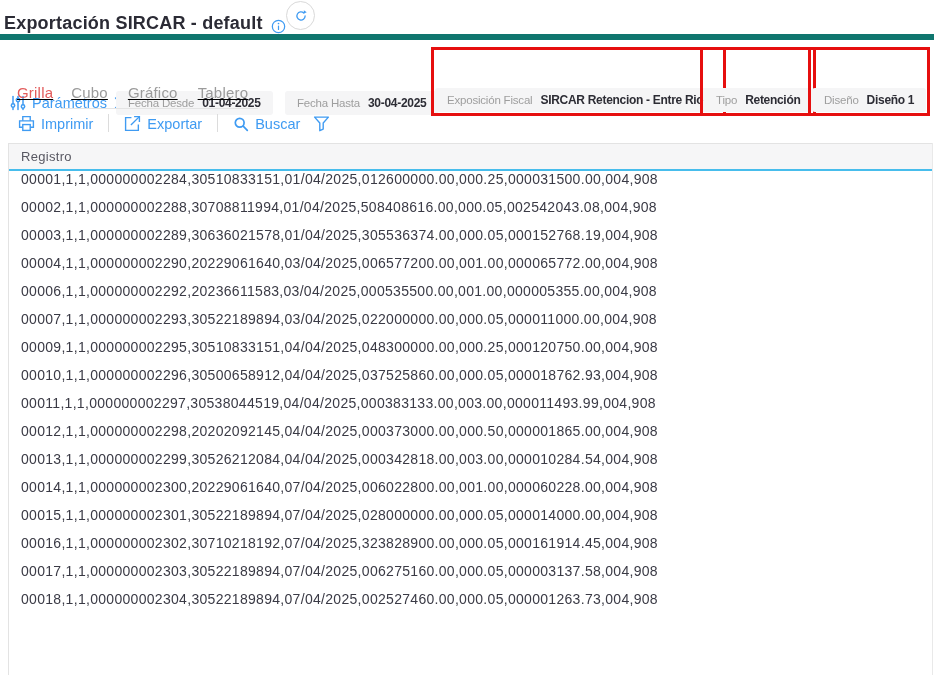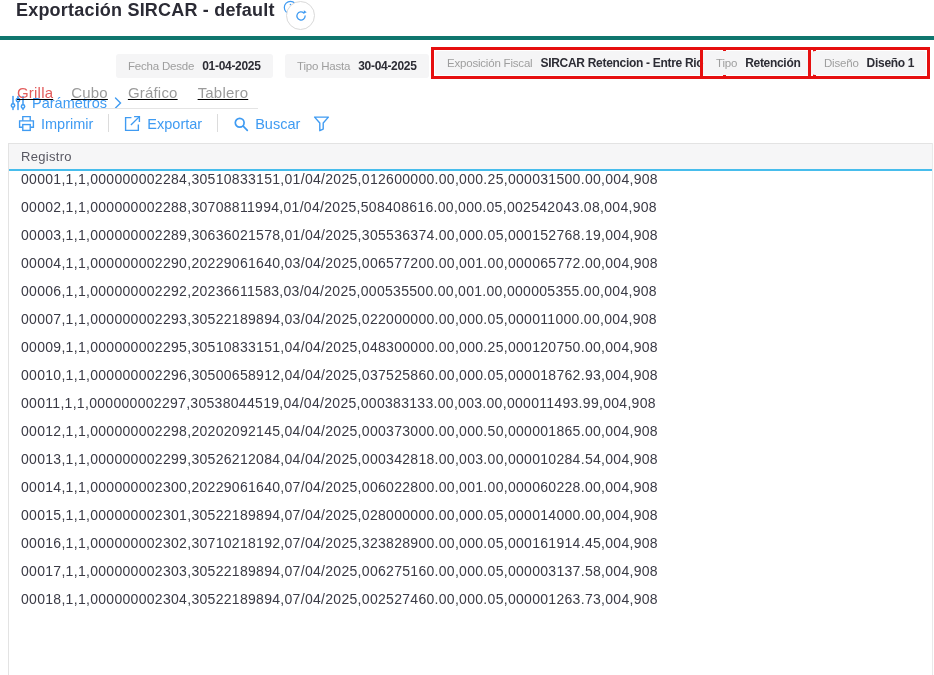--- a/index.html
+++ b/index.html
@@ -2,39 +2,39 @@
 <html><head>
 <meta charset="utf-8">
 <style>
   * { margin:0; padding:0; box-sizing:border-box; }
   html,body { background:#fff; }
   body { font-family:"Liberation Sans","DejaVu Sans",sans-serif; }
   #app { position:relative; width:934px; height:675px; background:#fff; overflow:hidden; }
 
   
   .title-row { position:absolute; top:0; left:0; width:934px; height:40px;
-    border-bottom:4px solid #0f766e; display:flex; align-items:flex-start; padding-left:16px; }
+    border-bottom:6px solid #0f766e; display:flex; align-items:flex-end; padding-left:4px; }
   .page-title { font-size:18px; font-weight:700; color:#2b2b35; letter-spacing:.2px; }
   .info-ic { margin-left:8px; display:inline-flex; }
   .refresh-btn { position:absolute; left:286px; top:1px; width:29px; height:29px;
     border:1px solid #d9d9d9; border-radius:50%; background:#fff; display:flex;
     align-items:center; justify-content:center; cursor:pointer; }
 
   
   .params-label { position:absolute; left:10px; top:54px; height:26px; display:flex;
     align-items:center; gap:6px; color:#3f9bf2; font-size:14.5px; cursor:pointer;margin-top:36px; }
   #param-fields > .param-wrap { position:absolute; border:3px solid transparent; padding:1px; }
   #param-fields > .param-wrap.highlighted { border-color:#e60f0f; }
   #param-fields > .param-wrap:nth-child(1){ left:112px; top:50px; }
   #param-fields > .param-wrap:nth-child(2){ left:281px; top:50px; }
   #param-fields > .param-wrap:nth-child(3){ left:431px; top:47px; }
   #param-fields > .param-wrap:nth-child(4){ left:700px; top:47px; }
   #param-fields > .param-wrap:nth-child(5){ left:808px; top:47px; }
   .chip { background:#f5f5f6; border-radius:3px; height:24px; display:flex;
-    align-items:center; padding:0 12px; white-space:nowrap; }
+    align-items:center; padding:0 12px; white-space:nowrap;margin-top:37px; }
   .chip-label { color:#9e9e9e; font-size:11.5px; letter-spacing:-.2px; }
   .chip-value { color:#2d2d35; font-size:12px; font-weight:700; margin-left:8px; letter-spacing:-.3px; }
 
   
   .tabs { position:absolute; left:17px; top:84px; display:inline-flex;text-decoration:underline; }
   .tab { font-size:15px; color:#9b9b9b; padding:0 10px 7px 10px;
     border-bottom:1px solid #e4e4e4; cursor:pointer; letter-spacing:.2px; }
   .tab.active { color:#e25c5c; border-bottom:1px solid transparent; padding-left:0; padding-right:8px; }
 
   
@@ -102,21 +102,21 @@
 
       <div class="param-wrap">
         <div class="chip">
           <span class="chip-label">Fecha Desde</span>
           <span class="chip-value">01-04-2025</span>
         </div>
       </div>
 
       <div class="param-wrap">
         <div class="chip">
-          <span class="chip-label">Tipo Hasta</span>
+          <span class="chip-label">Fecha Hasta</span>
           <span class="chip-value">30-04-2025</span>
         </div>
       </div>
 
       <div class="param-wrap highlighted">
         <div class="chip">
           <span class="chip-label">Exposición Fiscal</span>
           <span class="chip-value">SIRCAR Retencion - Entre Rios</span>
         </div>
       </div>

